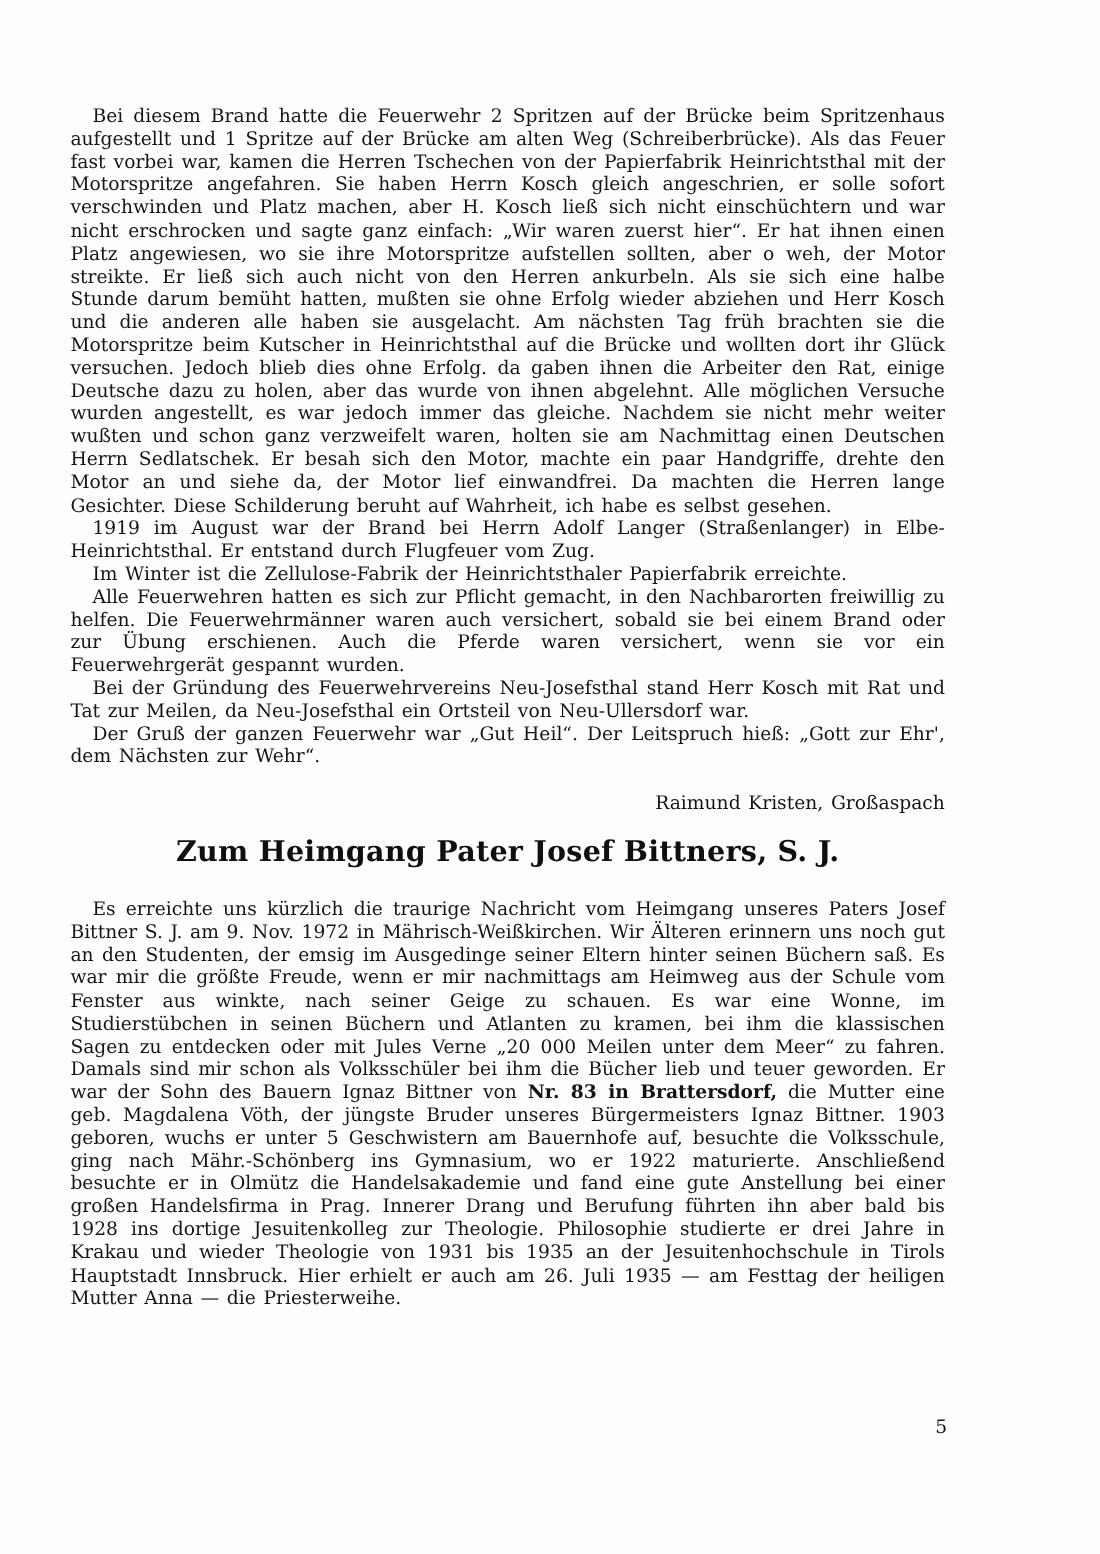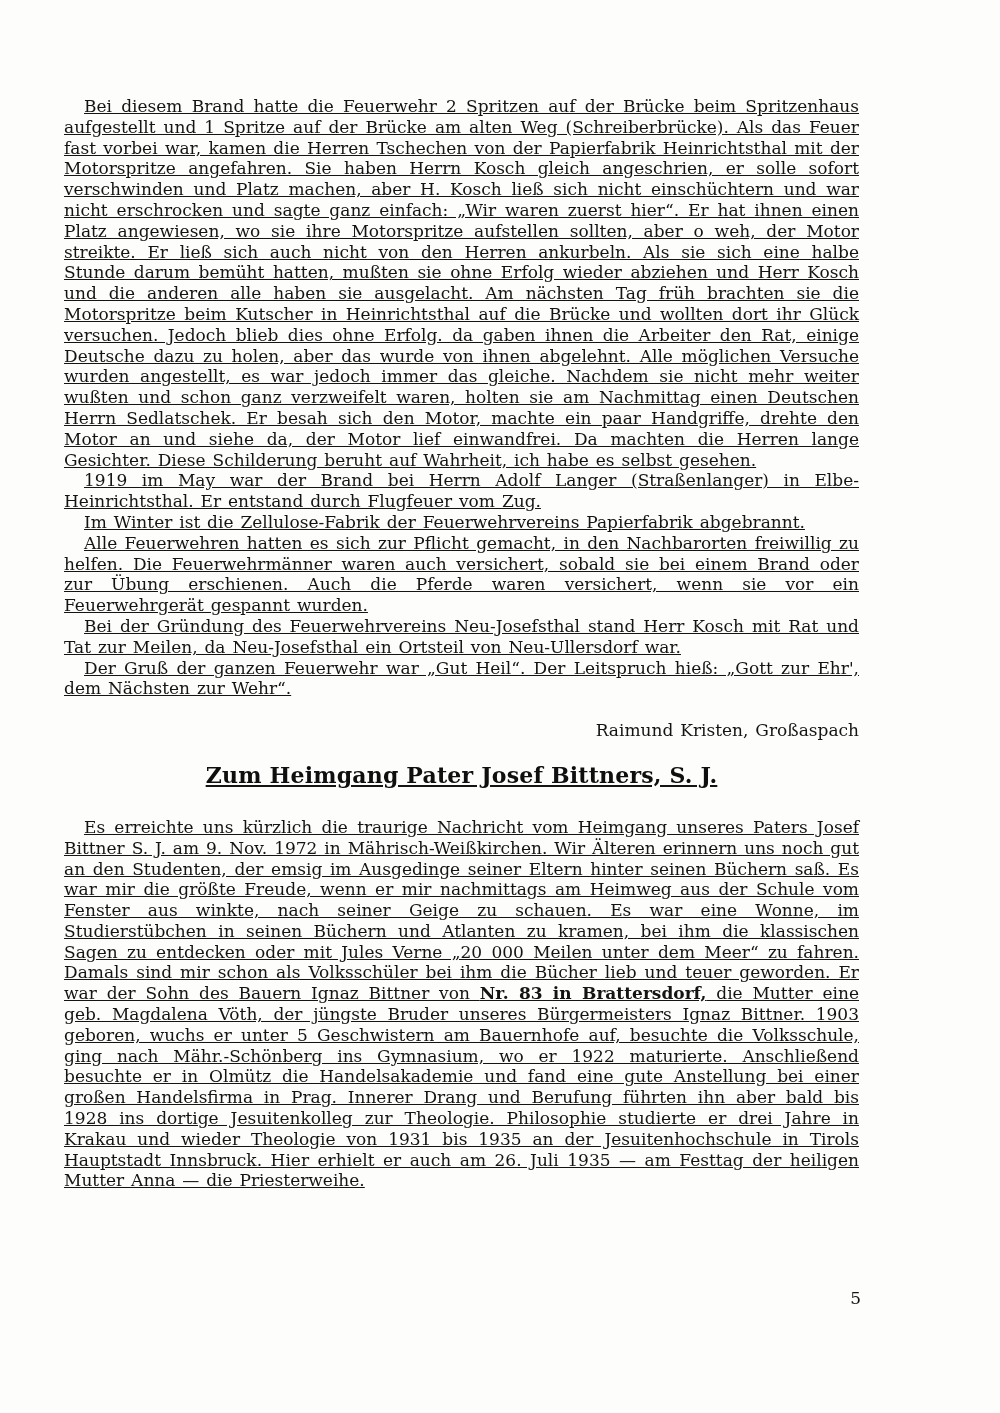--- a/index.html
+++ b/index.html
@@ -12,35 +12,34 @@
     width: 921px;
     height: 1413px;
     box-sizing: border-box;
     padding: 96px 62px 0 64px;
     background: #fdfdfb;
     color: #141414;
     font-family: "DejaVu Serif", "Liberation Serif", serif;
     font-size: 17px;
     line-height: 20.8px;
     overflow: hidden;
-    text-decoration: underline;
   }
   .body-p {
     margin: 0;
     text-align: justify;
     text-indent: 20px;
     word-spacing: 1.5px;
   }
   .closing .sig {
     float: right;
   }
   .article-title {
     margin: 40px 0 27px 0;
     text-align: center;
-    font-size: 22px;
+    font-size: 26px;
     line-height: 30px;
     font-weight: bold;
     letter-spacing: 0.2px;
     color: #0f0f0f;
   }
   .page-number {
     position: absolute;
     top: 1288px;
     right: 60px;
     font-size: 17px;
@@ -48,22 +47,22 @@
   }
   b { font-weight: bold; }
 </style>
 </head>
 <body>
 
 <div class="page">
 
   <section>
     <p class="body-p">Bei diesem Brand hatte die Feuerwehr 2 Spritzen auf der Brücke beim Spritzenhaus aufgestellt und 1 Spritze auf der Brücke am alten Weg (Schreiberbrücke). Als das Feuer fast vorbei war, kamen die Herren Tschechen von der Papierfabrik Heinrichtsthal mit der Motorspritze angefahren. Sie haben Herrn Kosch gleich angeschrien, er solle sofort verschwinden und Platz machen, aber H. Kosch ließ sich nicht einschüchtern und war nicht erschrocken und sagte ganz einfach: „Wir waren zuerst hier“. Er hat ihnen einen Platz angewiesen, wo sie ihre Motorspritze aufstellen sollten, aber o weh, der Motor streikte. Er ließ sich auch nicht von den Herren ankurbeln. Als sie sich eine halbe Stunde darum bemüht hatten, mußten sie ohne Erfolg wieder abziehen und Herr Kosch und die anderen alle haben sie ausgelacht. Am nächsten Tag früh brachten sie die Motorspritze beim Kutscher in Heinrichtsthal auf die Brücke und wollten dort ihr Glück versuchen. Jedoch blieb dies ohne Erfolg. da gaben ihnen die Arbeiter den Rat, einige Deutsche dazu zu holen, aber das wurde von ihnen abgelehnt. Alle möglichen Versuche wurden angestellt, es war jedoch immer das gleiche. Nachdem sie nicht mehr weiter wußten und schon ganz verzweifelt waren, holten sie am Nachmittag einen Deutschen Herrn Sedlatschek. Er besah sich den Motor, machte ein paar Handgriffe, drehte den Motor an und siehe da, der Motor lief einwandfrei. Da machten die Herren lange Gesichter. Diese Schilderung beruht auf Wahrheit, ich habe es selbst gesehen.</p>
-    <p class="body-p">1919 im May war der Brand bei Herrn Adolf Langer (Straßenlanger) in Elbe-Heinrichtsthal. Er entstand durch Flugfeuer vom Zug.</p>
-    <p class="body-p">Im Winter ist die Zellulose-Fabrik der Feuerwehrvereins Papierfabrik abgebrannt.</p>
+    <p class="body-p">1919 im August war der Brand bei Herrn Adolf Langer (Straßenlanger) in Elbe-Heinrichtsthal. Er entstand durch Flugfeuer vom Zug.</p>
+    <p class="body-p">Im Winter ist die Zellulose-Fabrik der Heinrichtsthaler Papierfabrik erreichte.</p>
     <p class="body-p">Alle Feuerwehren hatten es sich zur Pflicht gemacht, in den Nachbarorten freiwillig zu helfen. Die Feuerwehrmänner waren auch versichert, sobald sie bei einem Brand oder zur Übung erschienen. Auch die Pferde waren versichert, wenn sie vor ein Feuerwehrgerät gespannt wurden.</p>
     <p class="body-p">Bei der Gründung des Feuerwehrvereins Neu-Josefsthal stand Herr Kosch mit Rat und Tat zur Meilen, da Neu-Josefsthal ein Ortsteil von Neu-Ullersdorf war.</p>
     <p class="body-p">Der Gruß der ganzen Feuerwehr war „Gut Heil“. Der Leitspruch hieß: „Gott zur Ehr', dem Nächsten zur Wehr“.</p>
     <p class="body-p closing">
       <br>
       <span class="sig">Raimund Kristen, Großaspach</span>
     </p>
   </section>
 
   <h1 class="article-title">Zum Heimgang Pater Josef Bittners, S. J.</h1>

